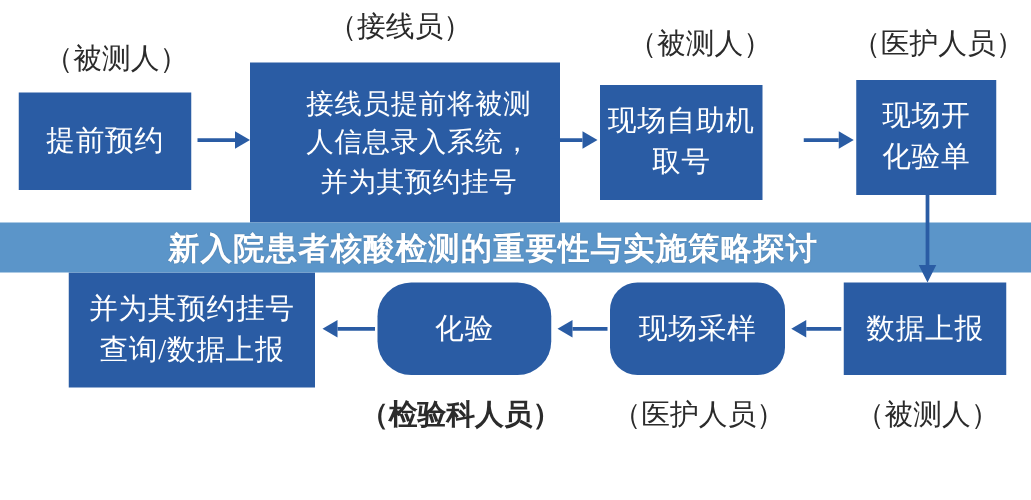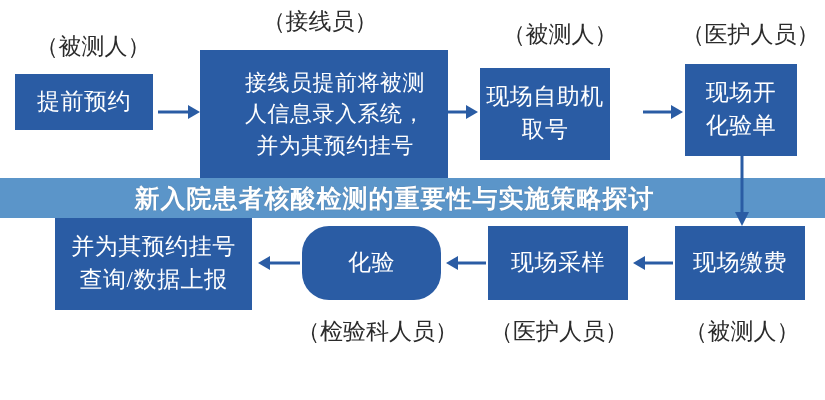--- a/index.html
+++ b/index.html
@@ -81,21 +81,21 @@
 <div id="canvas">
 
   <div class="caption" style="left:28px; top:30px; width:130px; text-align:center;">（被测人）</div>
 
   <div class="caption" style="left:255px; top:5px; width:130px; text-align:center;">（接线员）</div>
 
   <div class="caption" style="left:495px; top:18px; width:130px; text-align:center;">（被测人）</div>
 
   <div class="caption" style="left:678px; top:18px; width:145px; text-align:center;">（医护人员）</div>
 
-  <div class="pbox" style="left:15px; top:74px; width:138px; height:56px;">
+  <div class="pbox" style="left:15px; top:74px; width:138px; height:78px;">
     <span>提前预约</span>
   </div>
 
   <div class="pbox" style="left:200px; top:50px; width:248px; height:128px; font-size:22px;padding-left:28px;">
     <span>接线员提前将被测
 人信息录入系统，
 并为其预约挂号</span>
   </div>
 
   <div class="pbox" style="left:480px; top:68px; width:130px; height:92px;justify-content:center;">
@@ -138,26 +138,26 @@
 
   <div class="pbox" style="left:55px; top:218px; width:197px; height:92px;">
     <span>并为其预约挂号
 查询/数据上报</span>
   </div>
 
   <div class="pbox" style="left:302px; top:226px; width:139px; height:74px;border-radius:27px;">
     <span>化验</span>
   </div>
 
-  <div class="pbox" style="left:488px; top:226px; width:140px; height:74px;">
+  <div class="pbox" style="left:488px; top:226px; width:140px; height:74px;border-radius:22px;">
     <span>现场采样</span>
   </div>
 
   <div class="pbox" style="left:675px; top:226px; width:130px; height:74px;">
-    <span>现场缴费</span>
+    <span>数据上报</span>
   </div>
 
   <div class="arrow" style="left:255px; top:255px;">
     <svg width="45" height="16" viewBox="0 0 45 16">
       <line x1="15" y1="8" x2="45" y2="8" stroke="#2a5ca4" stroke-width="3"></line>
       <polygon points="15,1 3,8 15,15" fill="#2a5ca4"></polygon>
     </svg>
   </div>
 
   <div class="arrow" style="left:444px; top:255px;">
@@ -168,21 +168,21 @@
   </div>
 
   <div class="arrow" style="left:631px; top:255px;">
     <svg width="42" height="16" viewBox="0 0 42 16">
       <line x1="14" y1="8" x2="42" y2="8" stroke="#2a5ca4" stroke-width="3"></line>
       <polygon points="14,1 2,8 14,15" fill="#2a5ca4"></polygon>
     </svg>
   </div>
 
 
-  <div class="caption" style="left:288px; top:315px; width:170px; text-align:right;">（检验科人员）</div>
+  <div class="caption" style="left:288px; top:315px; width:170px; text-align:left;font-weight:bold;">（检验科人员）</div>
 
   <div class="caption" style="left:485px; top:315px; width:148px; text-align:center;">（医护人员）</div>
 
   <div class="caption" style="left:677px; top:315px; width:130px; text-align:center;">（被测人）</div>
 
   <div id="banner">
     <div id="banner-text">新入院患者核酸检测的重要性与实施策略探讨</div>
   </div>
 
 </div>

